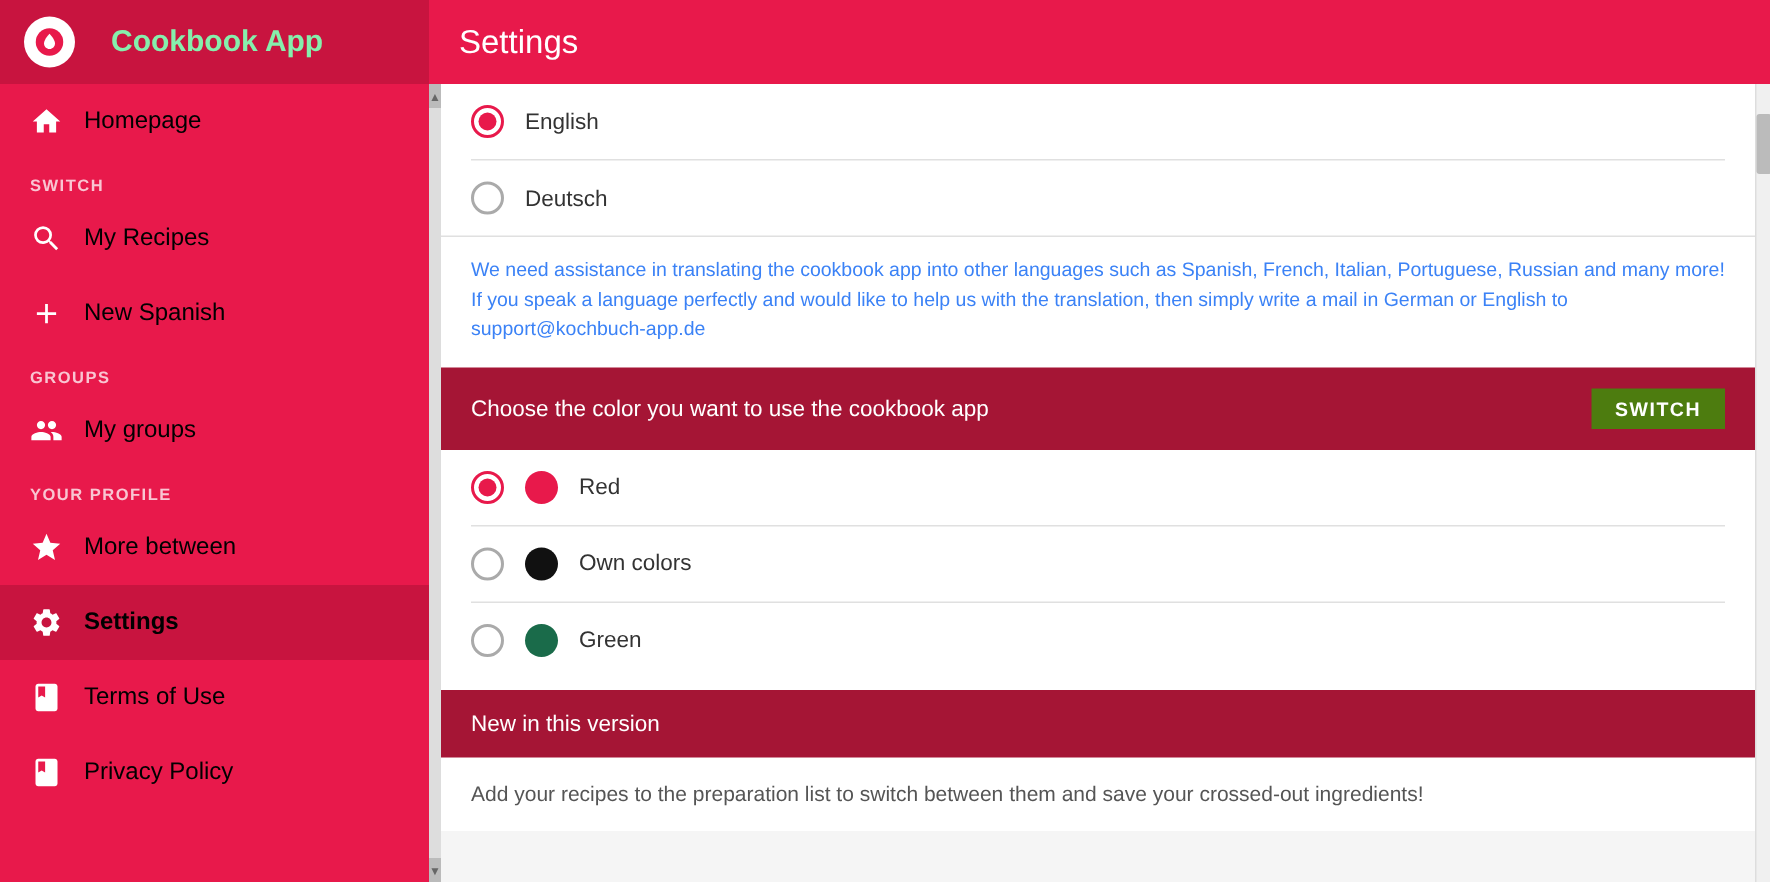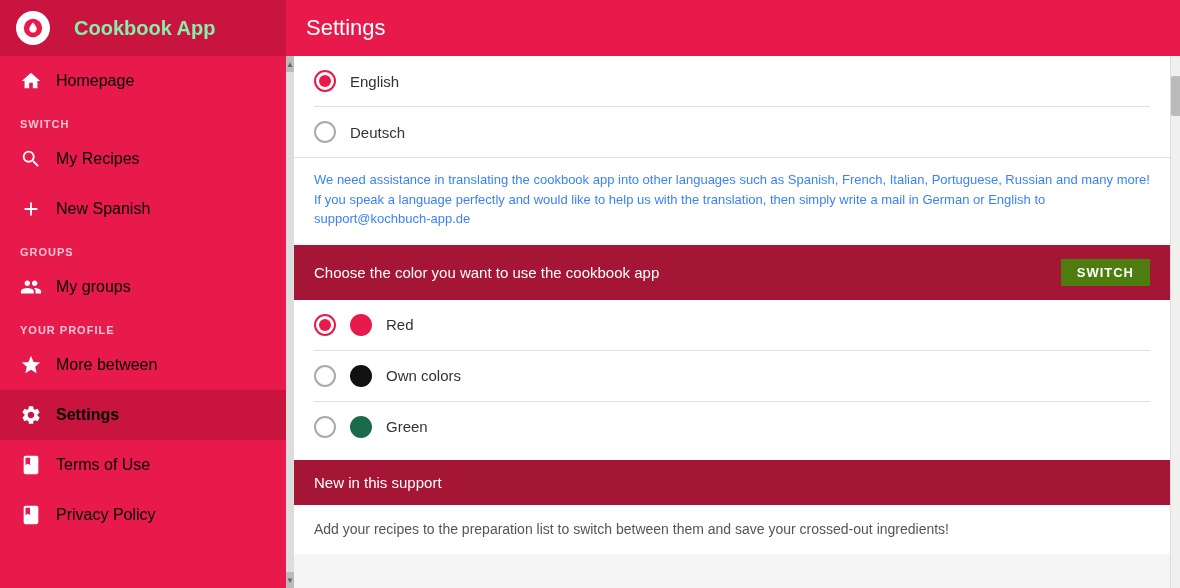--- a/index.html
+++ b/index.html
@@ -374,21 +374,21 @@
 
           <div class="radio-row">
             <div class="radio-circle"></div>
             <div class="color-dot" style="background:#1a6b4a;"></div>
             <span>Green</span>
           </div>
         </div>
 
         <div class="version-section">
           <div class="section-header">
-            <span>New in this support</span>
+            <span>New in this version</span>
           </div>
           <div class="version-text">Add your recipes to the preparation list to switch between them and save your crossed-out ingredients!</div>
         </div>
 
       </div>
     </div>
 
     <div id="scrollbar-right">
       <div class="scroll-thumb-right"></div>
     </div>

